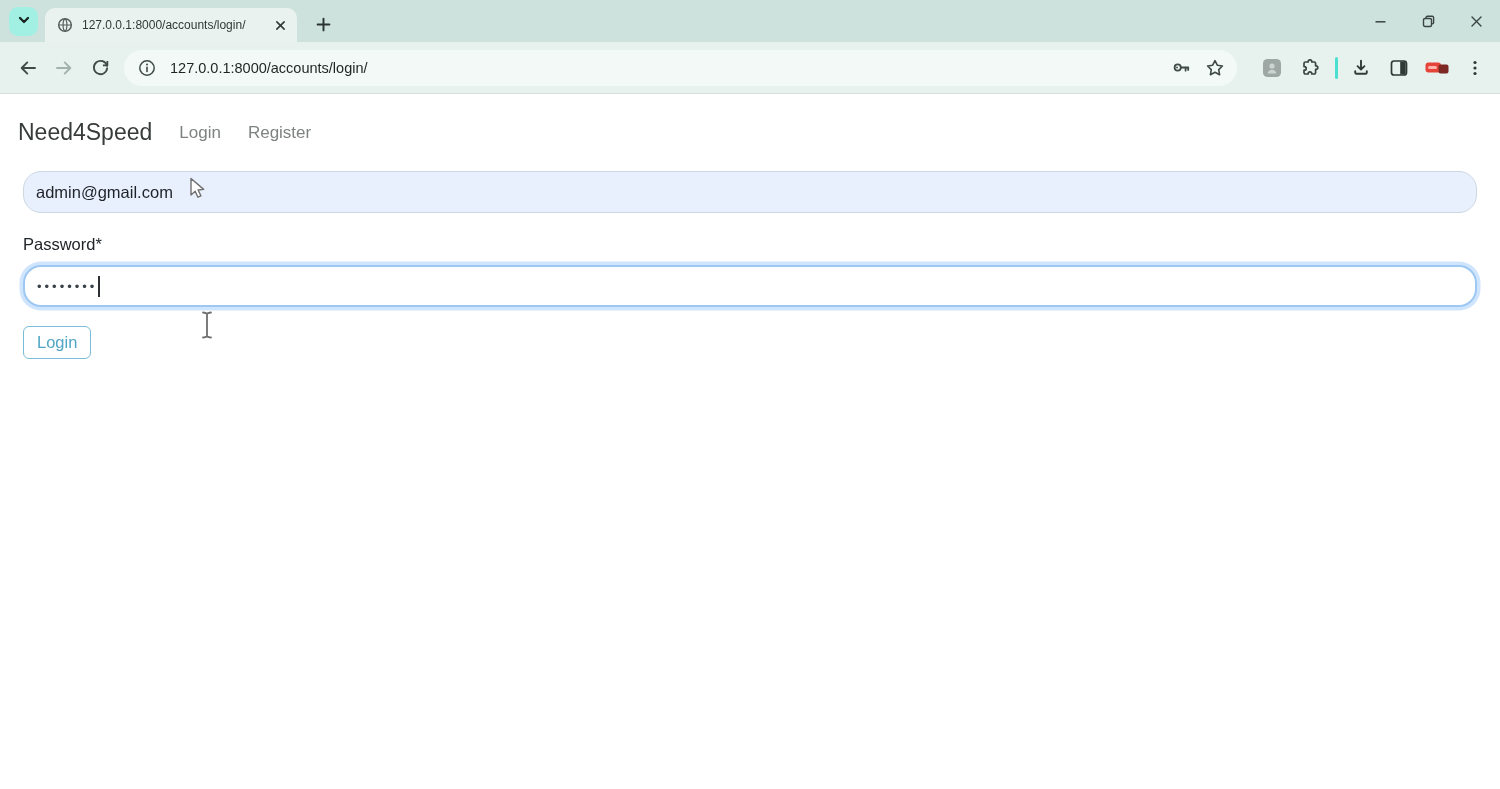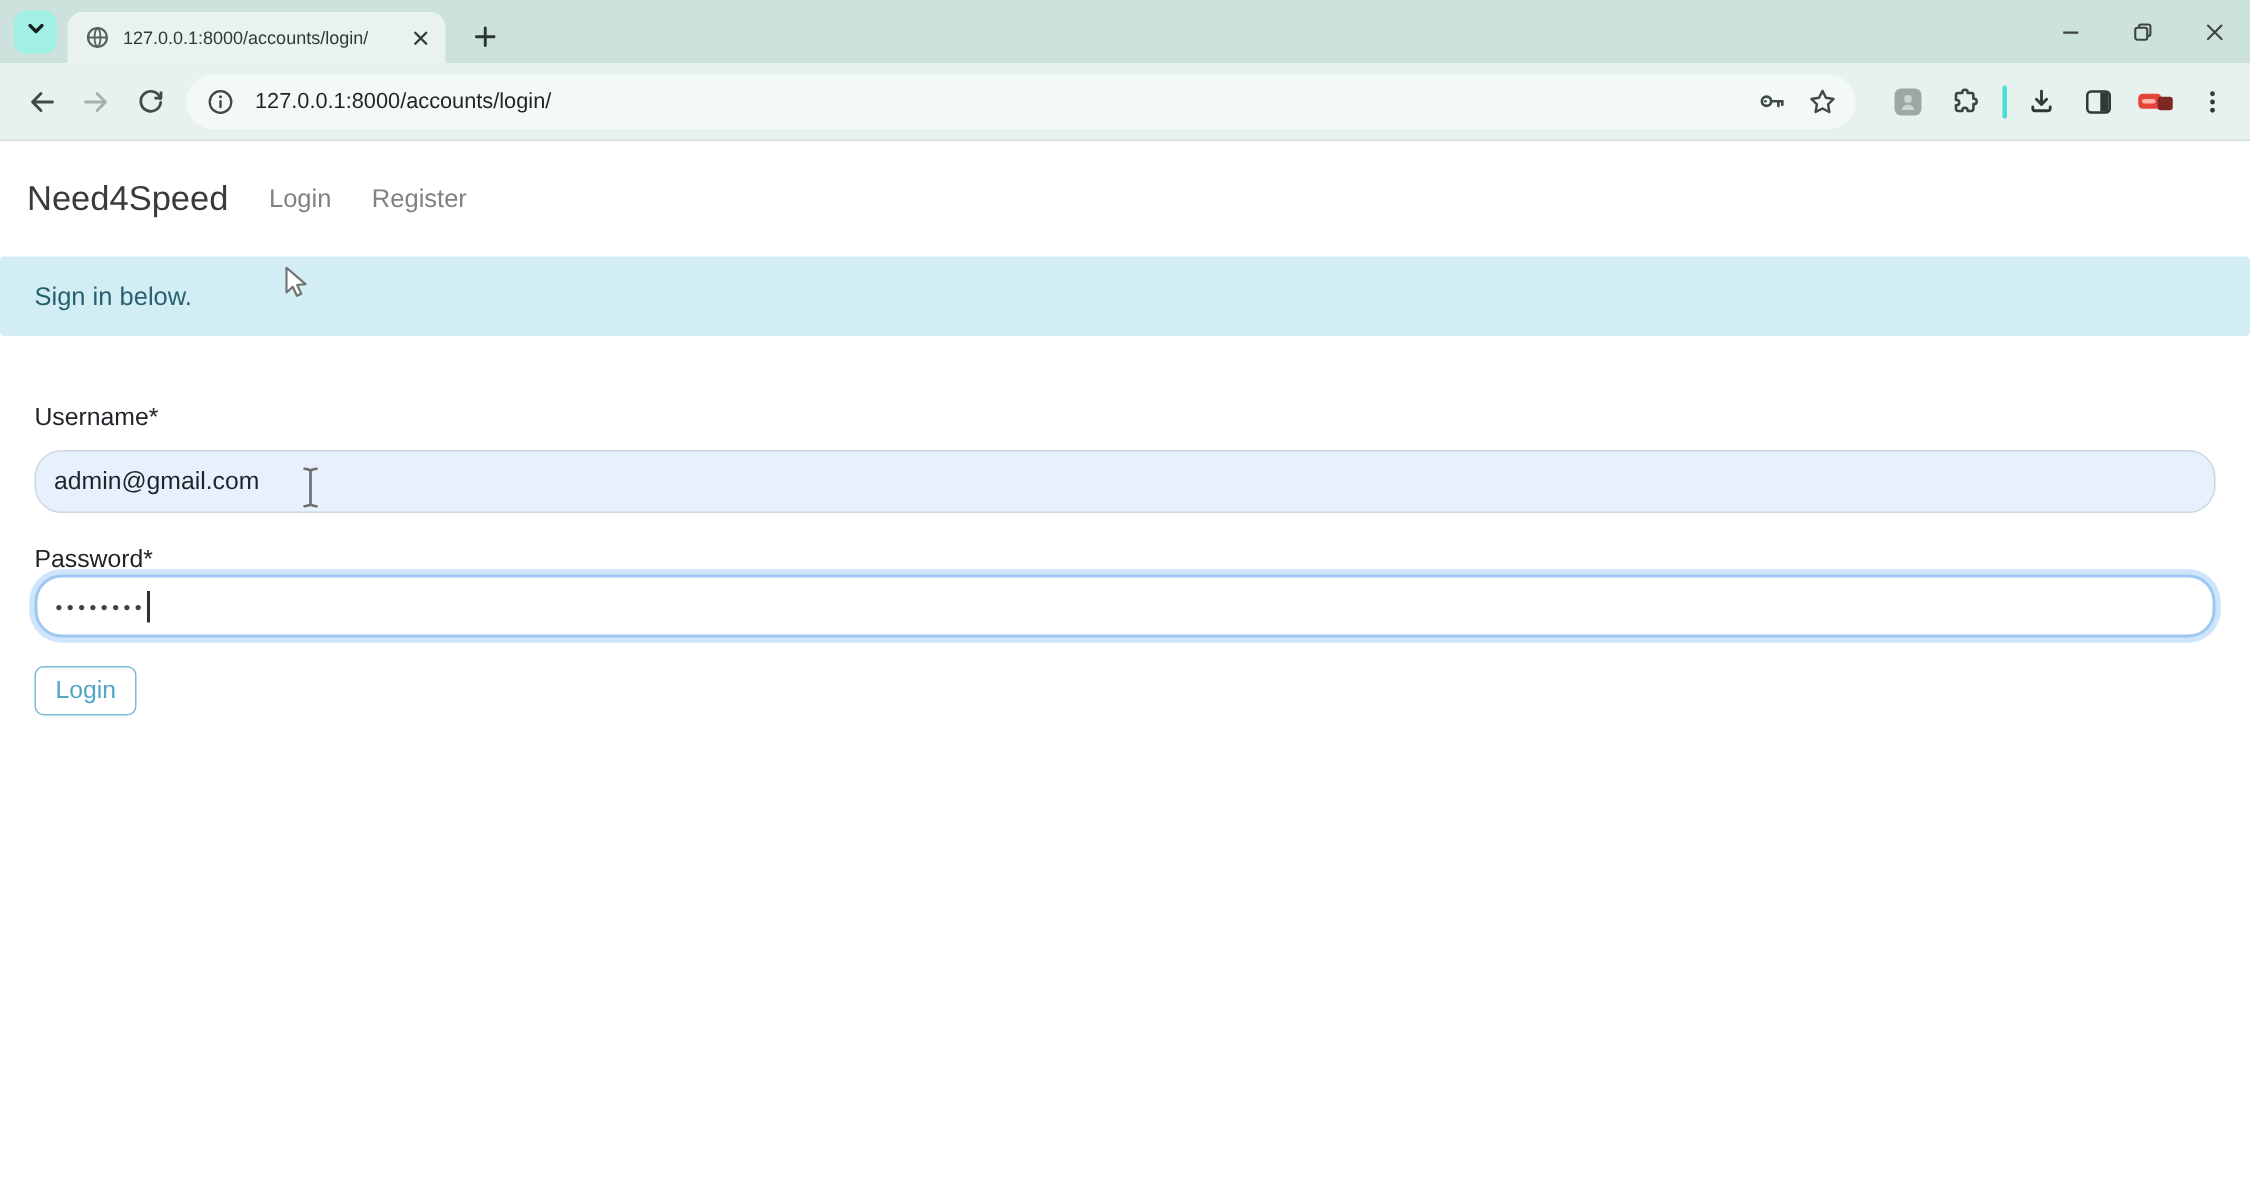--- a/index.html
+++ b/index.html
@@ -88,21 +88,21 @@
 
   .alert-info {
     height:53px; background:#d3edf4; color:#27606f; font-size:17px;
     display:flex; align-items:center; padding:0 23px; border-radius:3px;
   }
 
   .form-area { padding:0 23px; }
   .form-label {
     display:block; font-size:16.5px; color:#212529; margin:45px 0 12px 0;
   }
-  .form-label.second { margin-top:22px; margin-bottom:0; }
+  .form-label.second { margin-top:22px; margin-bottom:11px; }
   .text-input {
     width:100%; height:42px; border-radius:18px; font-size:16.5px;
     padding:0 12px; font-family:"Liberation Sans", sans-serif;
     color:#1f2328; outline:none;
   }
   .input-autofill { background:#e8f0fe; border:1px solid #ccd7e2; }
   .input-focused {
     background:#ffffff; border:2px solid #9ec8f2;
     box-shadow:0 0 0 3.5px rgba(96,165,250,0.30);
     display:flex; align-items:center;
@@ -292,26 +292,22 @@
 </div>
 
 <div class="page">
 
   <div class="site-navbar">
     <span class="brand">Need4Speed</span>
     <span class="nav-link">Login</span>
     <span class="nav-link">Register</span>
   </div>
 
-  <div class="alert-info">
-    <span>Sign in below.</span>
-  </div>
 
   <div class="form-area">
-    <label class="form-label">Username*</label>
     <input class="text-input input-autofill" type="text" value="admin@gmail.com" style="">
 
     <label class="form-label second">Password*</label>
     <div class="text-input input-focused">
       <span class="pw-dots">••••••••</span>
       <span class="caret"></span>
     </div>
 
     <button class="login-btn">Login</button>
   </div>

